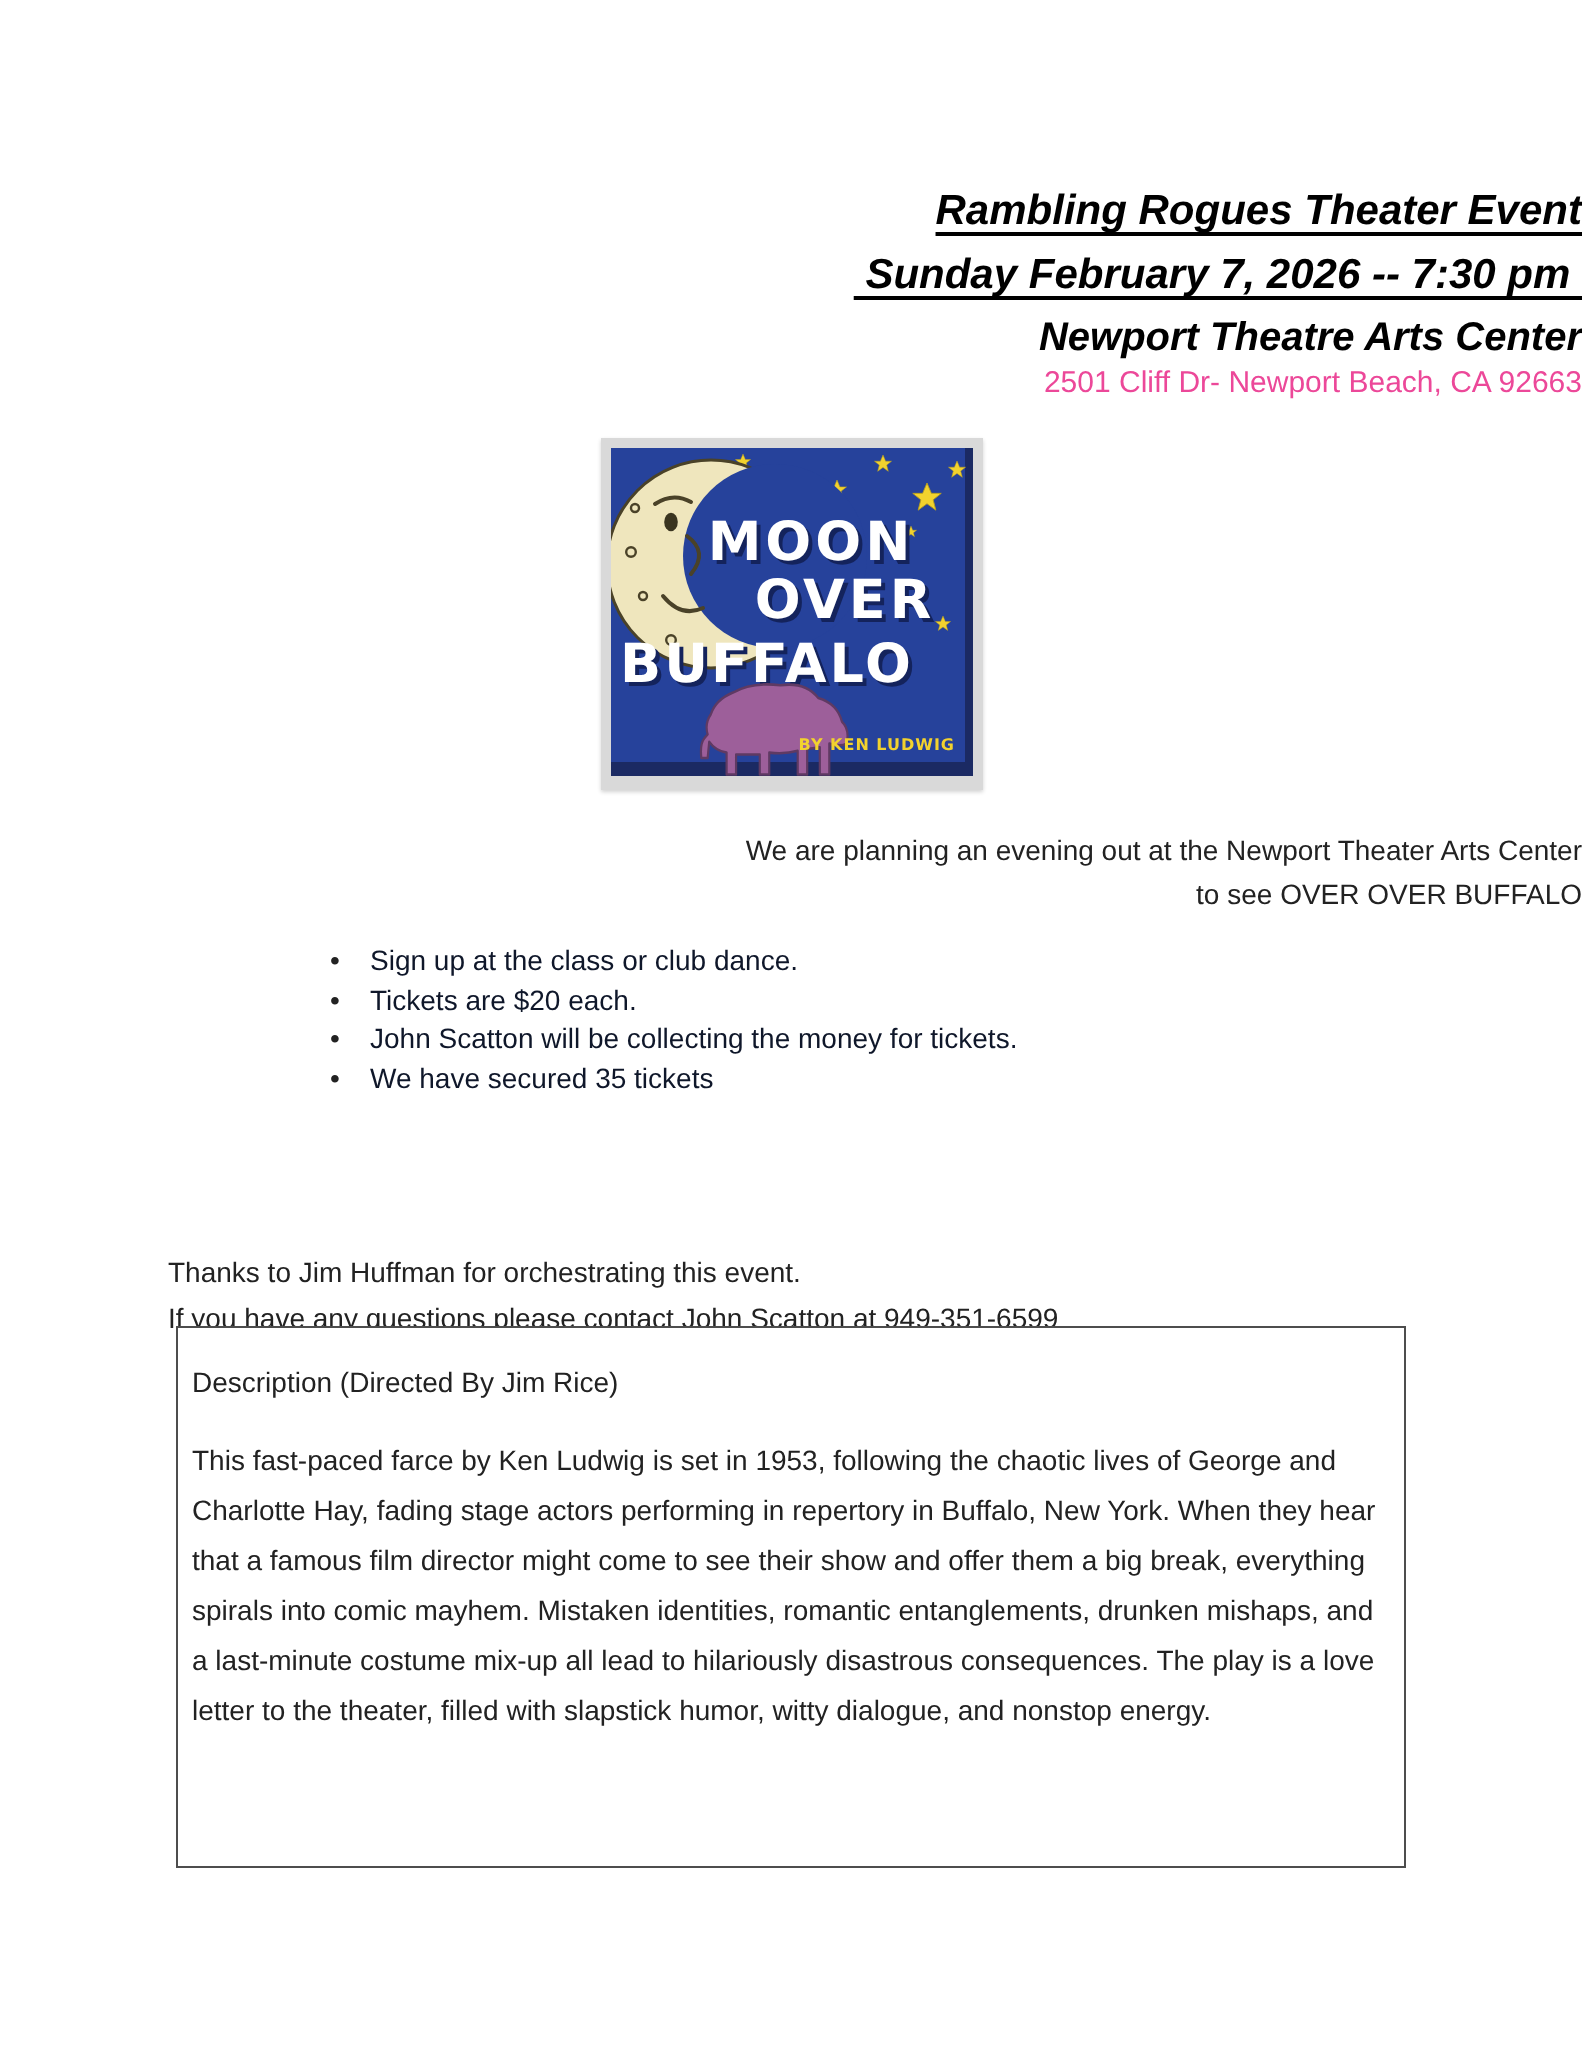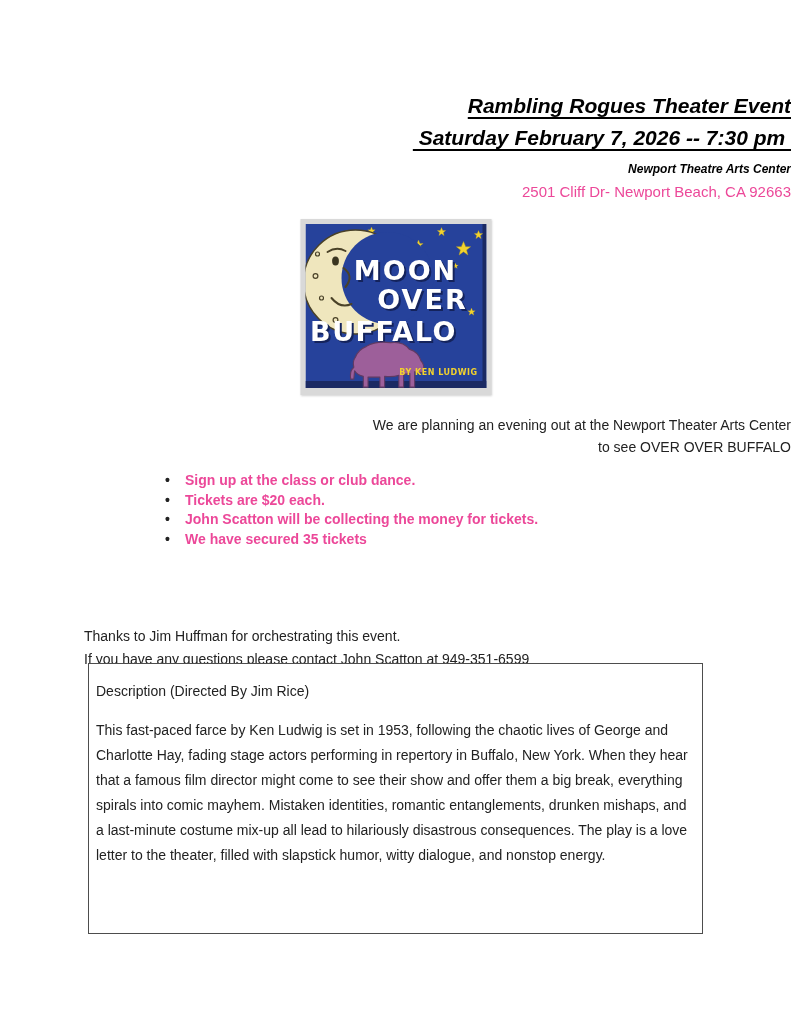--- a/index.html
+++ b/index.html
@@ -20,21 +20,21 @@
     font-family:"Liberation Sans", sans-serif;
     font-style:italic; font-weight:bold;
     font-size:21px; line-height:32px;
     text-decoration:underline;
     text-decoration-thickness:2px;
     text-underline-offset:4px;
     white-space:pre;
   }
   .venue {
     font-style:italic; font-weight:bold;
-    font-size:12px; line-height:24px; margin-top:3px;
+    font-size:20px; line-height:24px; margin-top:3px;
   }
   .address { font-size:15px; line-height:20px; margin-top:1px; color:#ec4899; }
 
   
   .poster {
     position:absolute; top:219px; left:50%; transform:translateX(-50%);
     background:var(--poster-frame,#d9d9d9);
     padding:5px 5px 7px 5px;
     line-height:0;
     box-shadow:0 1px 2px rgba(0,0,0,.18);
@@ -45,21 +45,21 @@
 
   
   .intro {
     position:absolute; top:414px; left:0; right:0;
     text-align:right; font-size:14px; line-height:22px; color:#222;
   }
 
   
   .bullets {
     position:absolute; top:471px; left:163px; width:505px;
-    list-style:none; font-size:14px; line-height:19.5px; color:#ec4899;font-weight:bold;
+    list-style:none; font-size:14px; line-height:19.5px; color:#0f172a;
   }
   .bullets li { position:relative; padding-left:22px; }
   .bullets li::before {
     content:"\2022";
     position:absolute; left:2px; top:0;
     font-size:14px; color:#222;
   }
 
   
   .notes {
@@ -78,21 +78,21 @@
   .desc-heading { font-size:14px; line-height:20px; color:#222; }
   .desc-body { margin-top:17px; font-size:14px; line-height:25px; color:#222; }
 </style>
 </head>
 <body>
 
 <div class="page">
 
   <header class="header">
     <div class="h-line">Rambling Rogues Theater Event</div>
-    <div class="h-line"> Saturday February 7, 2026 -- 7:30 pm </div>
+    <div class="h-line"> Sunday February 7, 2026 -- 7:30 pm </div>
     <div class="venue">Newport Theatre Arts Center</div>
     <div class="address">2501 Cliff Dr- Newport Beach, CA 92663</div>
   </header>
 
   <figure class="poster">
     <svg width="181" height="164" viewBox="0 0 181 164">
 
       <rect x="0" y="0" width="181" height="164" fill="var(--poster-background,#26429b)"></rect>
 
       <rect x="0" y="157" width="181" height="7" fill="#1b2a63"></rect>

